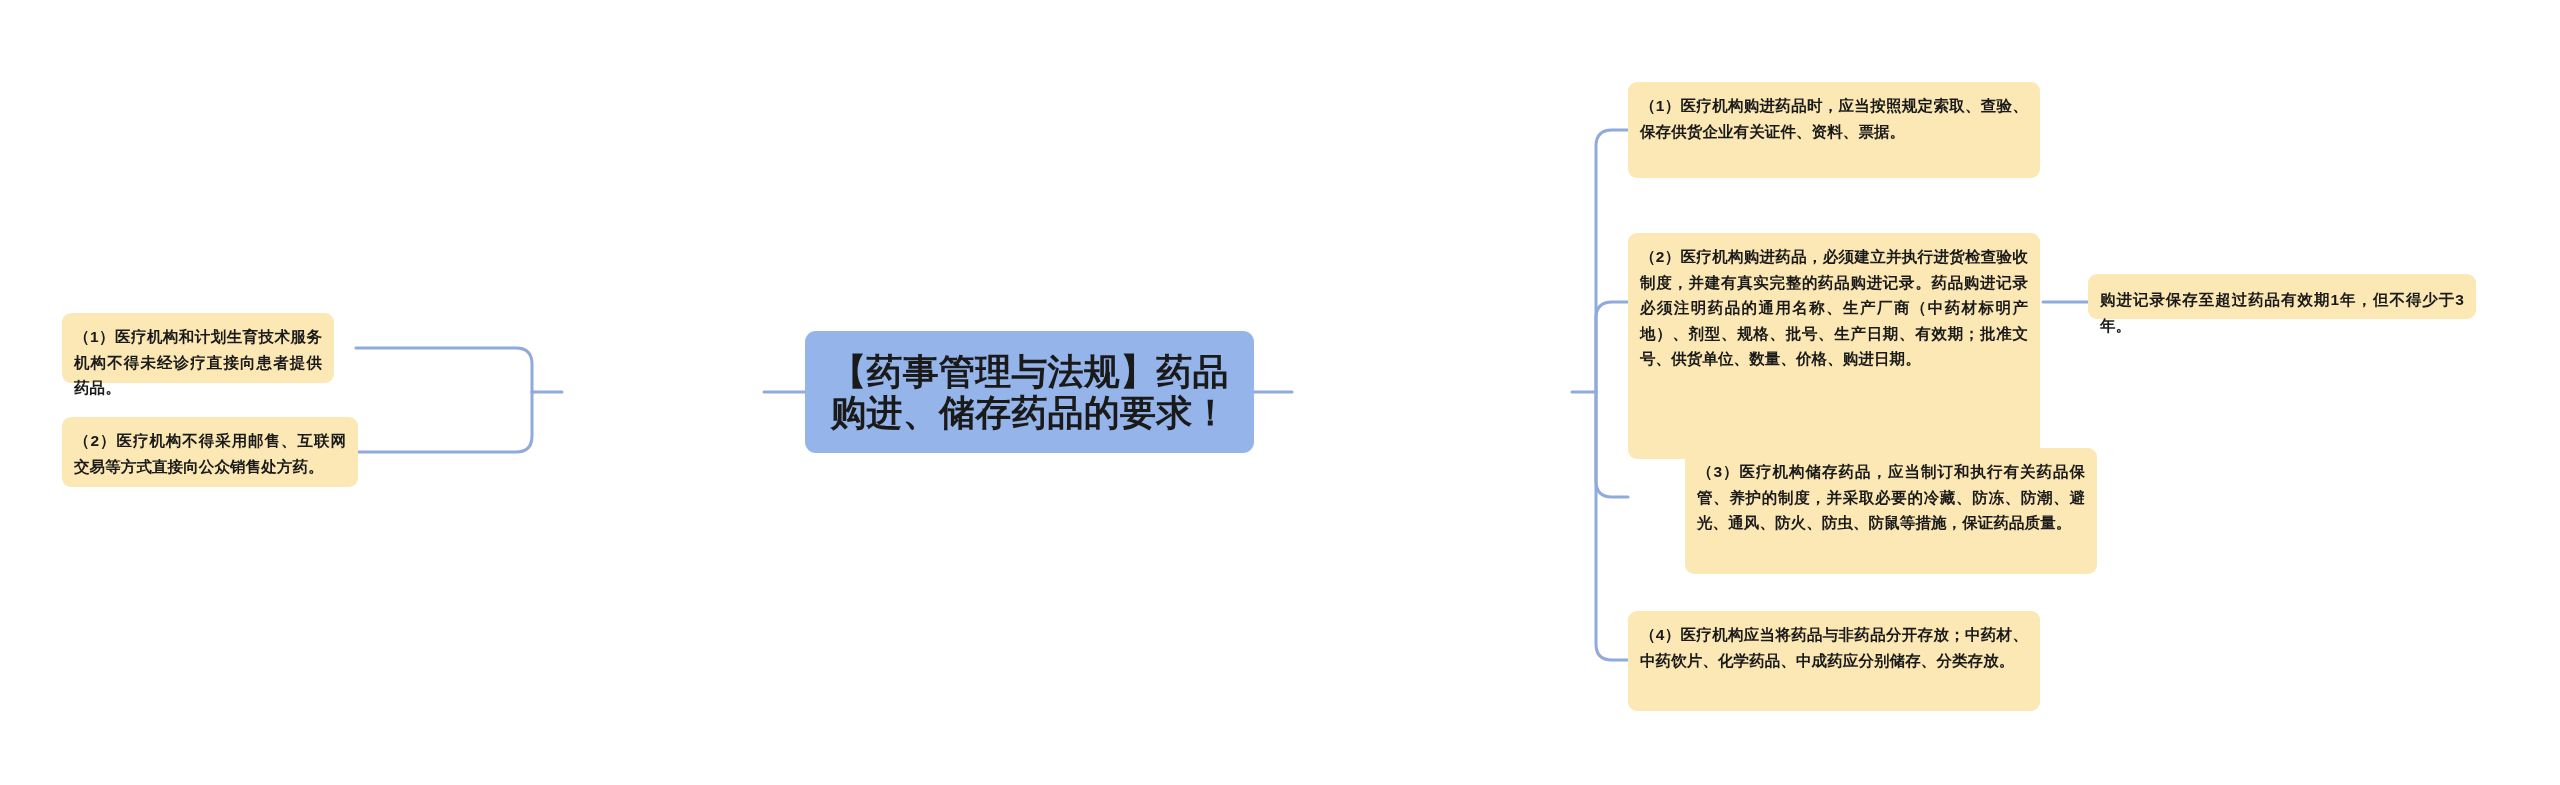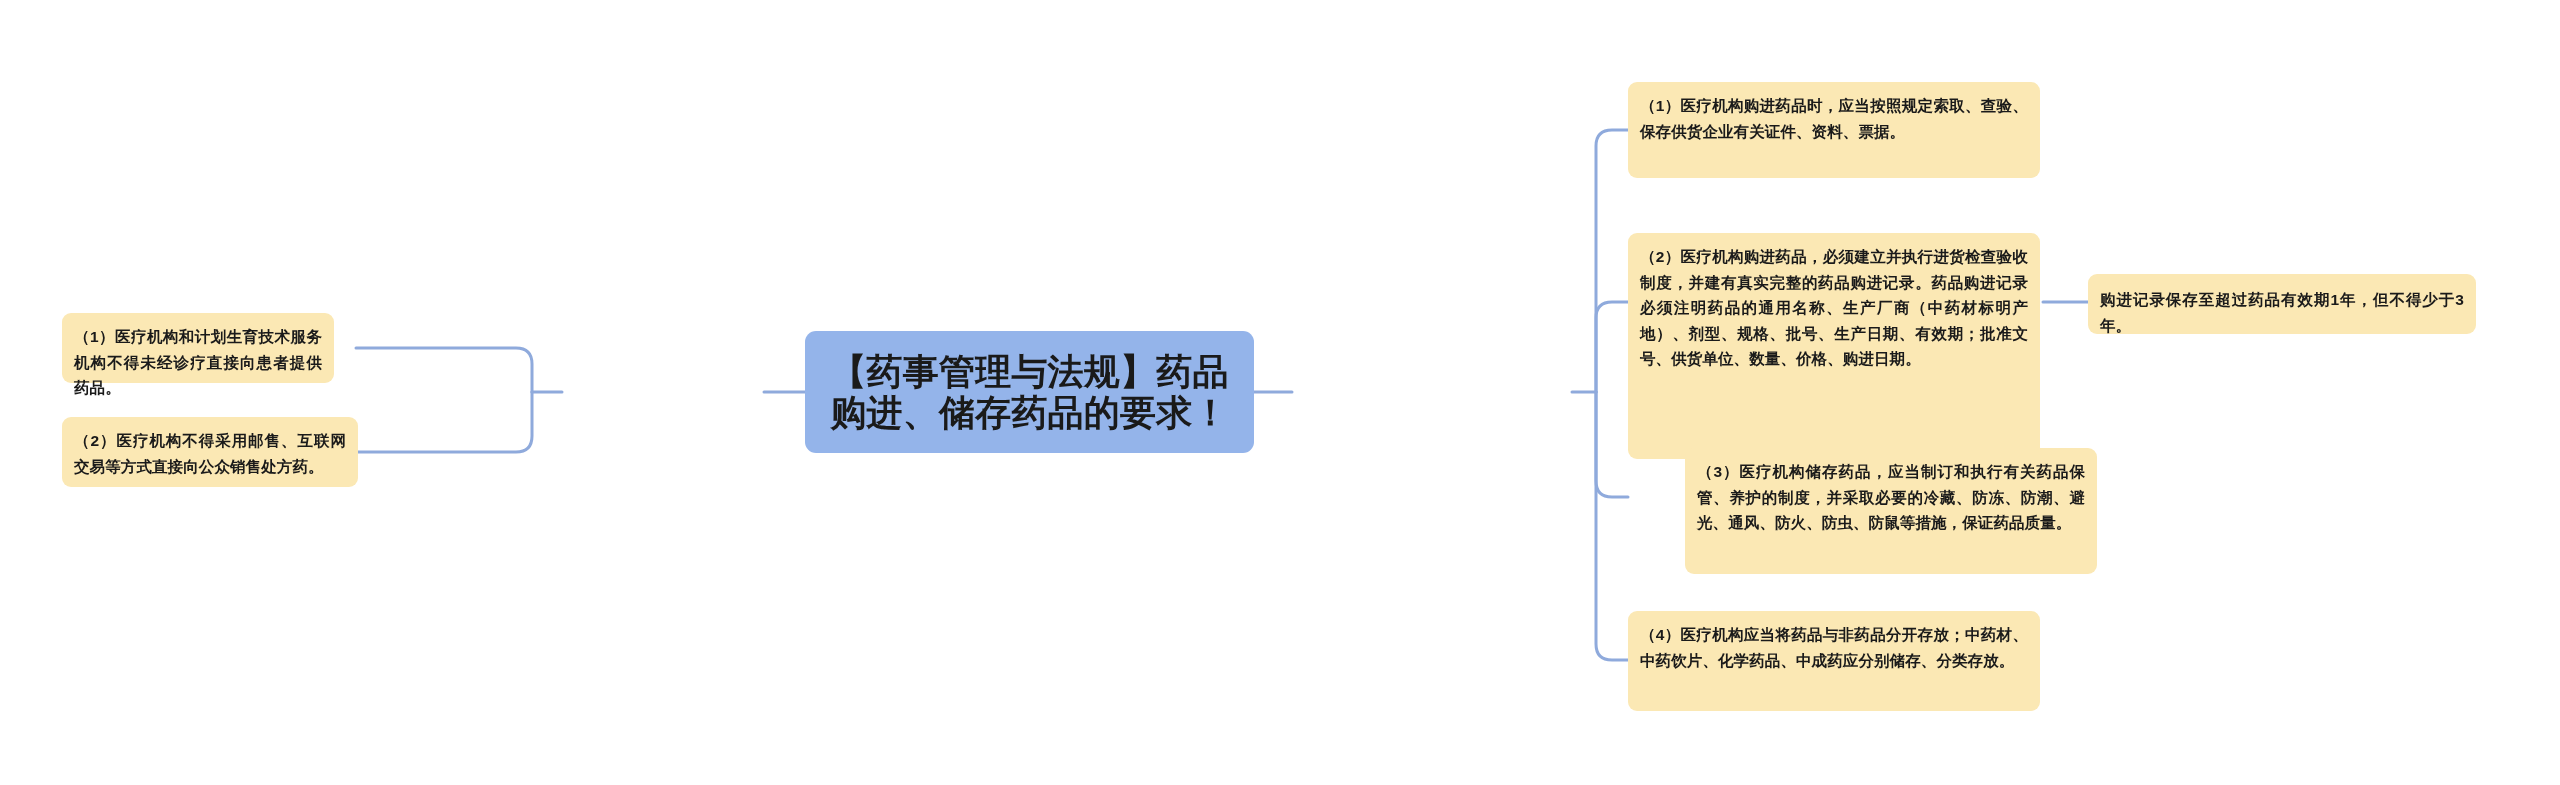--- a/index.html
+++ b/index.html
@@ -140,17 +140,17 @@
   </div>
 
   <div class="node node-leaf" style="left:1685px; top:448px; width:412px; height:126px;">
     <span class="node-text">（3）医疗机构储存药品，应当制订和执行有关药品保管、养护的制度，并采取必要的冷藏、防冻、防潮、避光、通风、防火、防虫、防鼠等措施，保证药品质量。</span>
   </div>
 
   <div class="node node-leaf" style="left:1628px; top:611px; width:412px; height:100px;">
     <span class="node-text">（4）医疗机构应当将药品与非药品分开存放；中药材、中药饮片、化学药品、中成药应分别储存、分类存放。</span>
   </div>
 
-  <div class="node node-leaf tight" style="left:2088px; top:274px; width:388px; height:60px;">
+  <div class="node node-leaf tight" style="left:2088px; top:274px; width:388px; height:45px;">
     <span class="node-text">购进记录保存至超过药品有效期1年，但不得少于3年。</span>
   </div>
 
 </div>
 
 </body></html>

